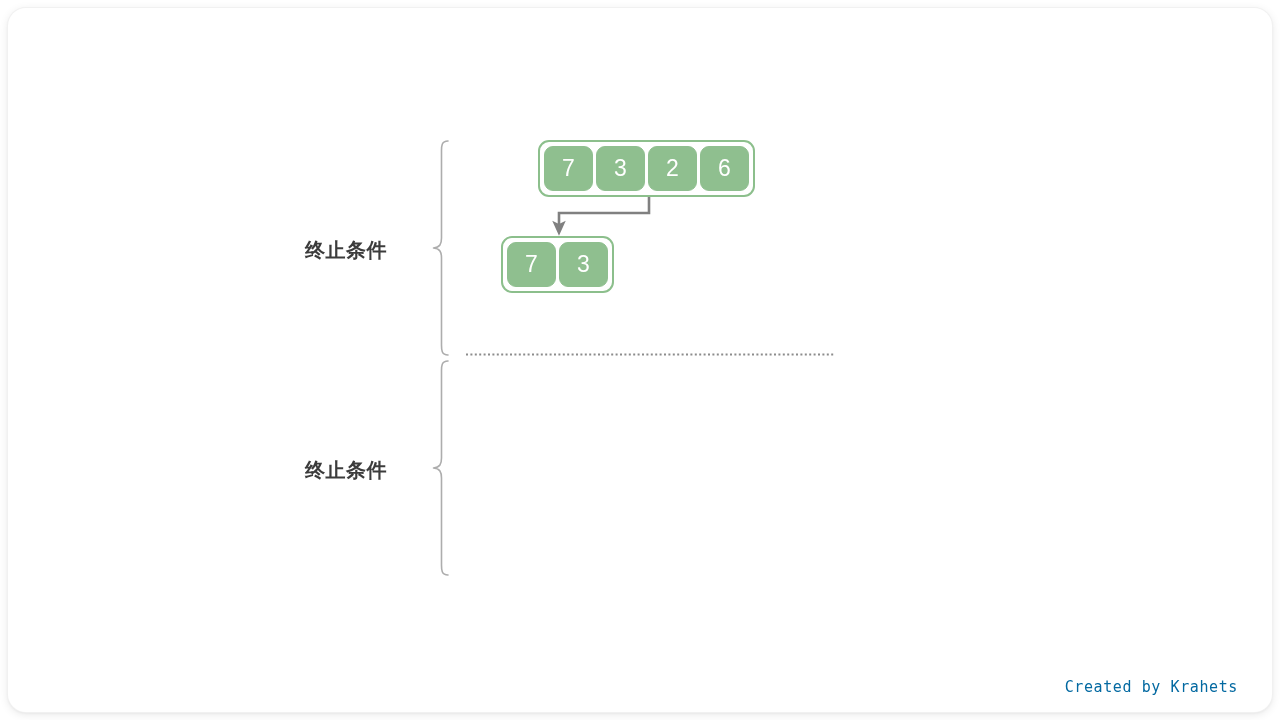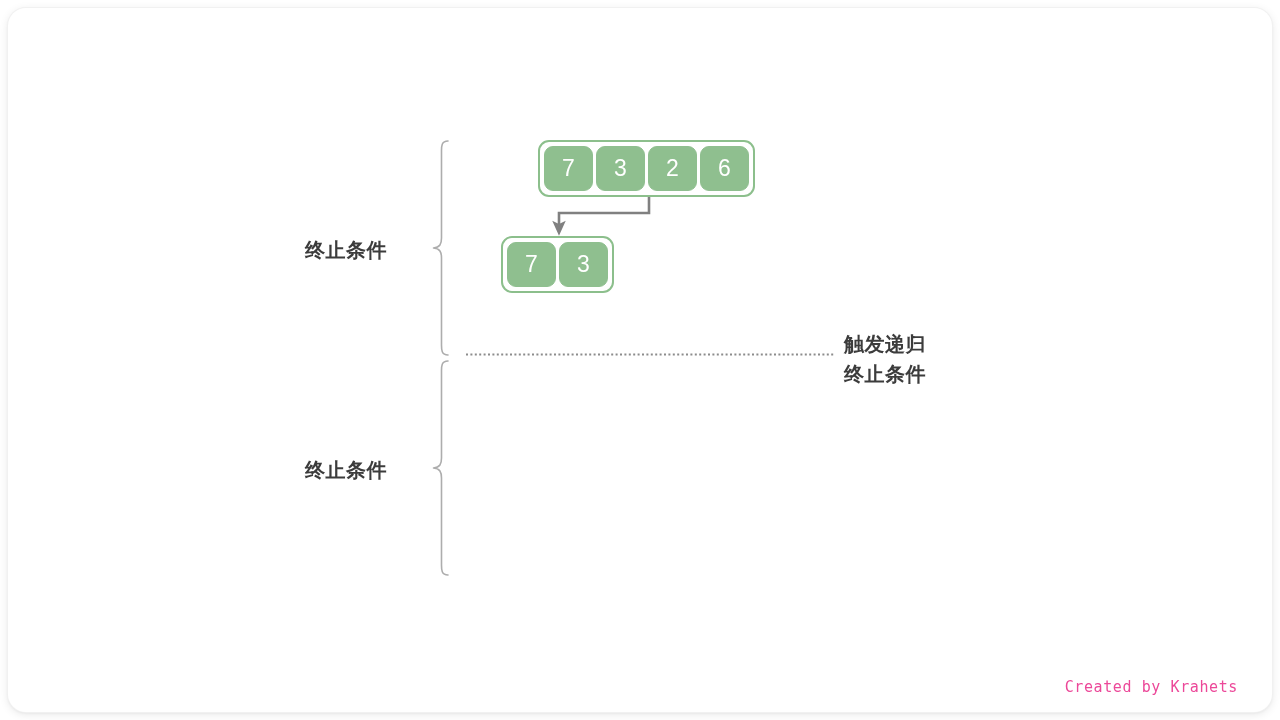--- a/index.html
+++ b/index.html
@@ -88,21 +88,21 @@
     white-space: nowrap;
   }
 
   
   .watermark {
     position: absolute;
     right: 42px;
     bottom: 24px;
     font-family: "DejaVu Sans Mono", "Liberation Mono", monospace;
     font-size: 15px;
-    color: #ec4899;
+    color: #0369a1;
     letter-spacing: 0.6px;
     white-space: nowrap;
   }
 </style>
 </head>
 <body>
 
 <div id="stage">
 
   <div id="canvas-card"></div>
@@ -137,24 +137,20 @@
 
     <line x1="466" y1="354.5" x2="835" y2="354.5" stroke="#8C8C8C" stroke-width="2" stroke-dasharray="2 2.4" stroke-linecap="butt"></line>
 
     <path d="M649,196 L649,213 L559,213 L559,228" fill="none" stroke="#808080" stroke-width="2.6" stroke-linejoin="miter" stroke-linecap="butt" marker-end="url(#arrowhead)"></path>
   </svg>
 
   <div class="phase-label" style="left:305px; top:237px;">终止条件</div>
 
   <div class="phase-label" style="left:305px; top:457px;">终止条件</div>
 
-  <div class="boundary-note" style="left:844px; top:329px;">
-    <div>触发递归</div>
-    <div>终止条件</div>
-  </div>
 
   <div class="array-box" style="left:538px; top:140px;">
     <div class="cell">7</div>
     <div class="cell">3</div>
     <div class="cell">2</div>
     <div class="cell">6</div>
   </div>
 
   <div class="array-box" style="left:501px; top:236px;">
     <div class="cell">7</div>

